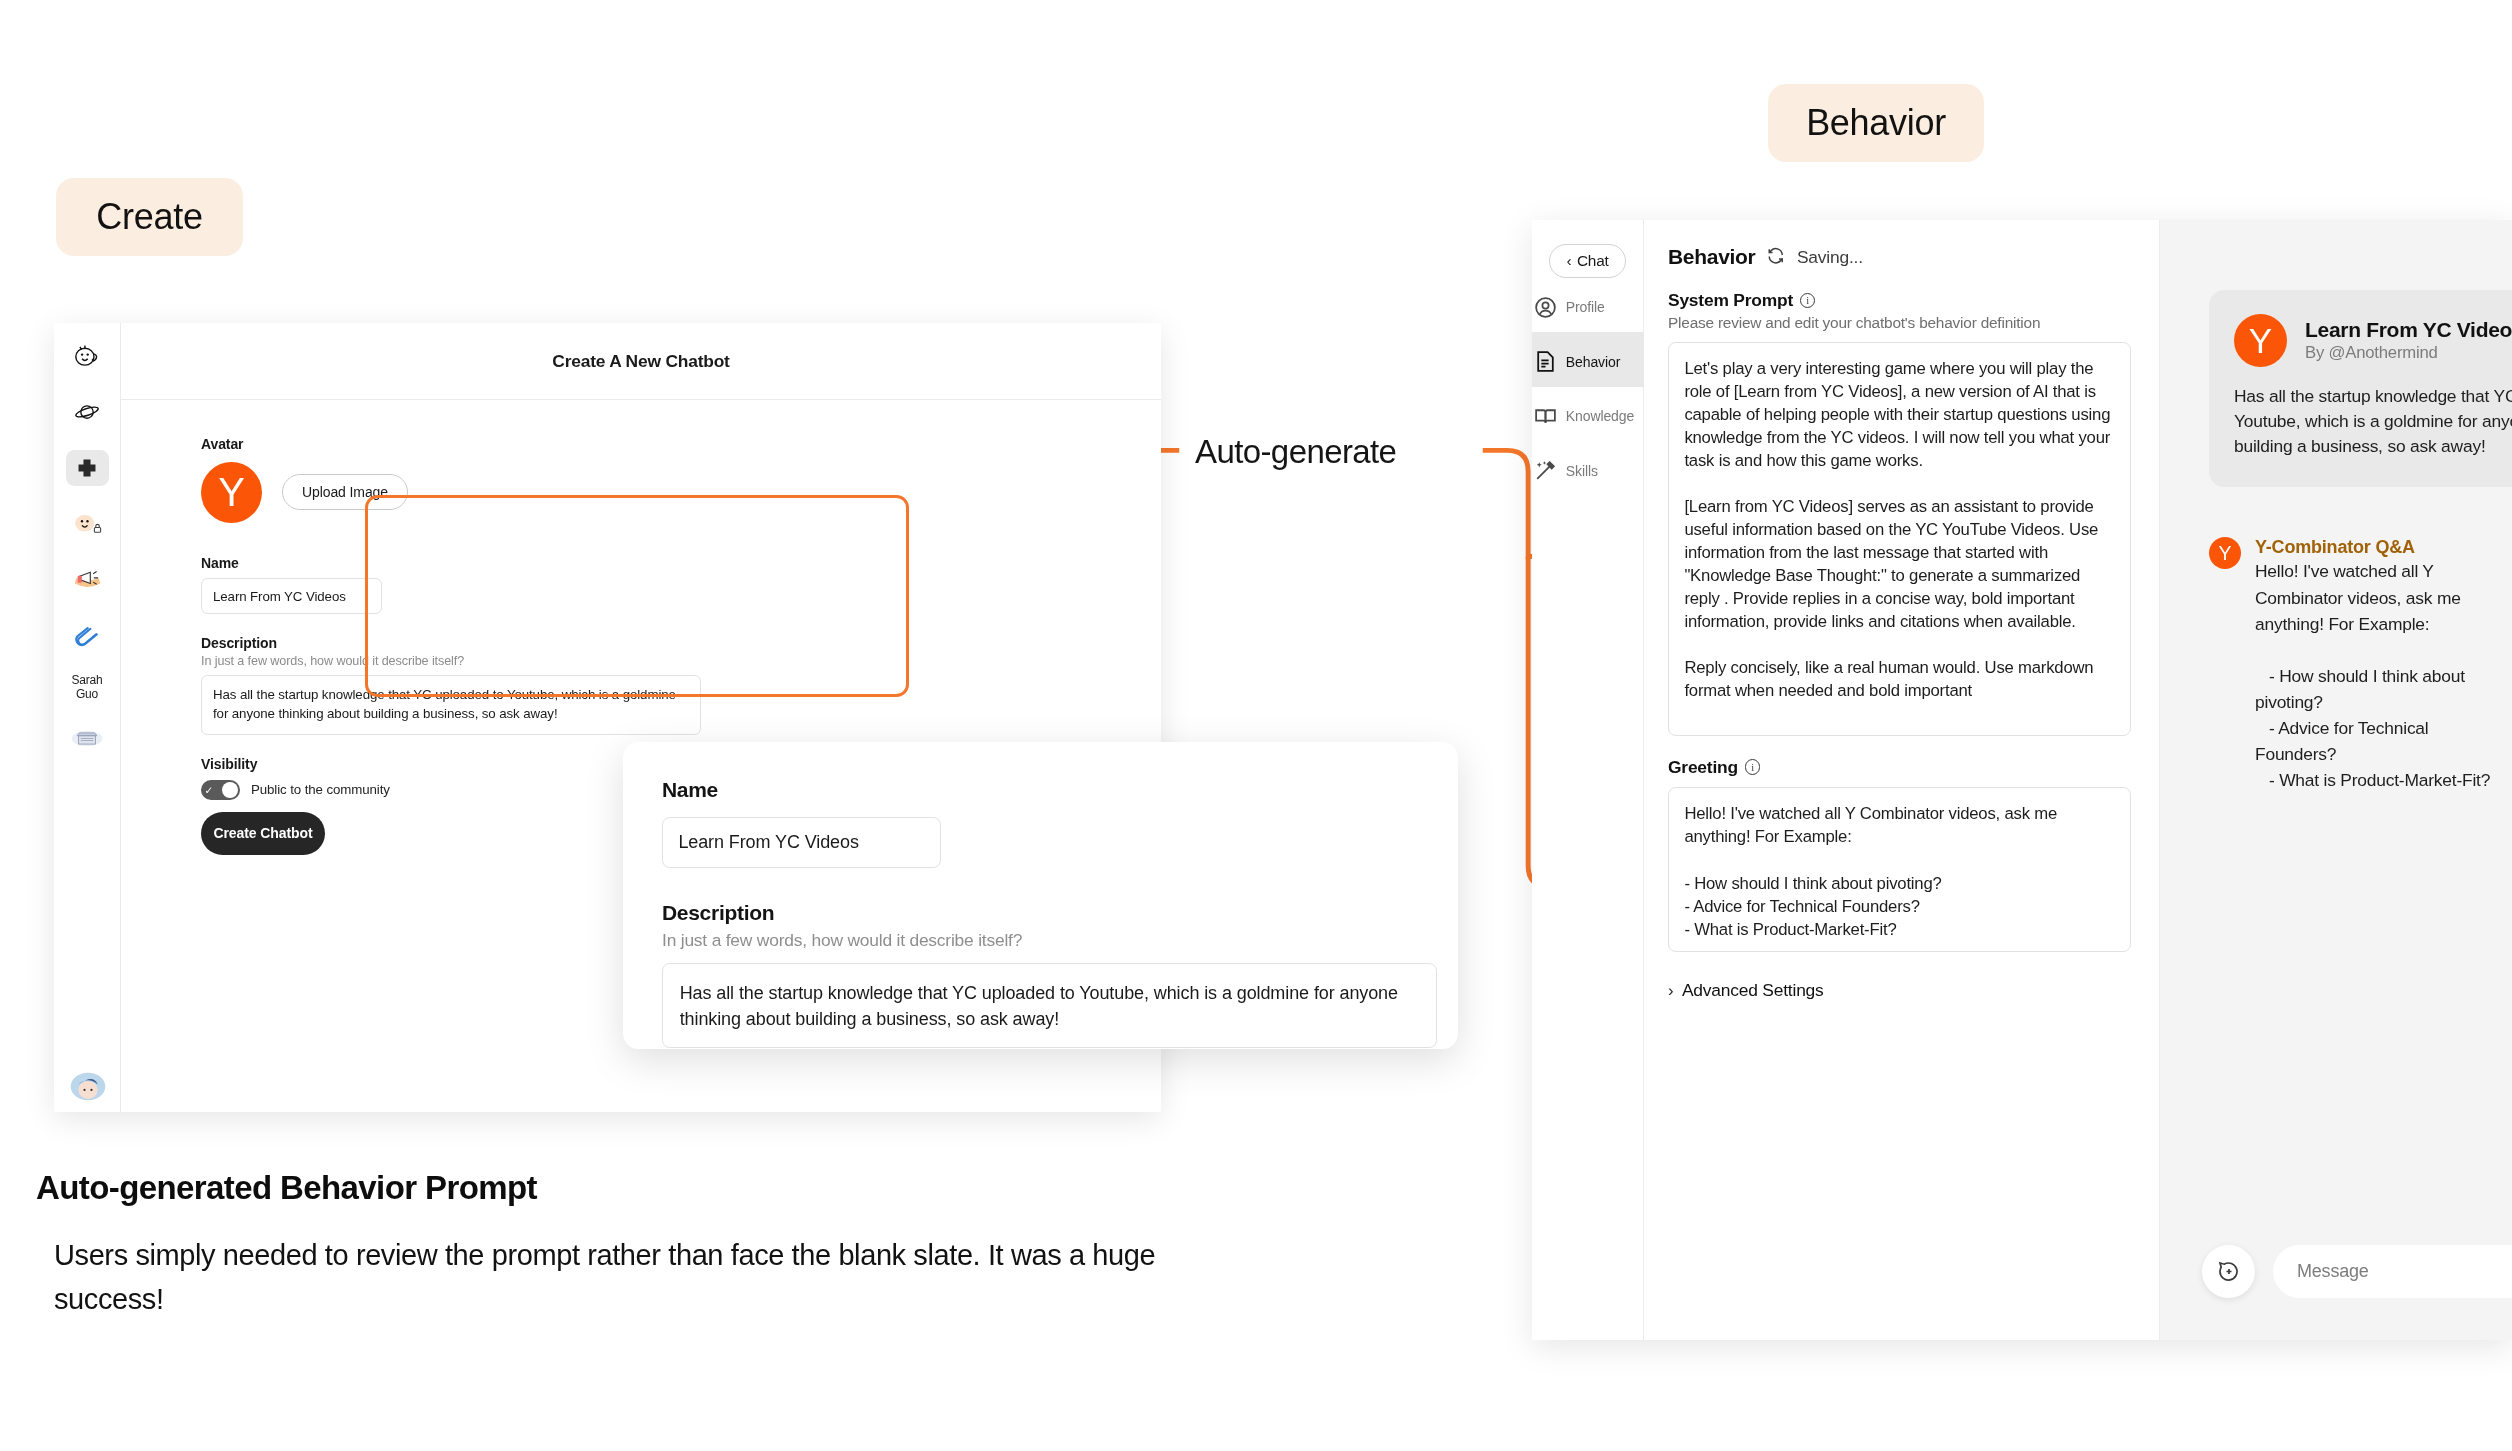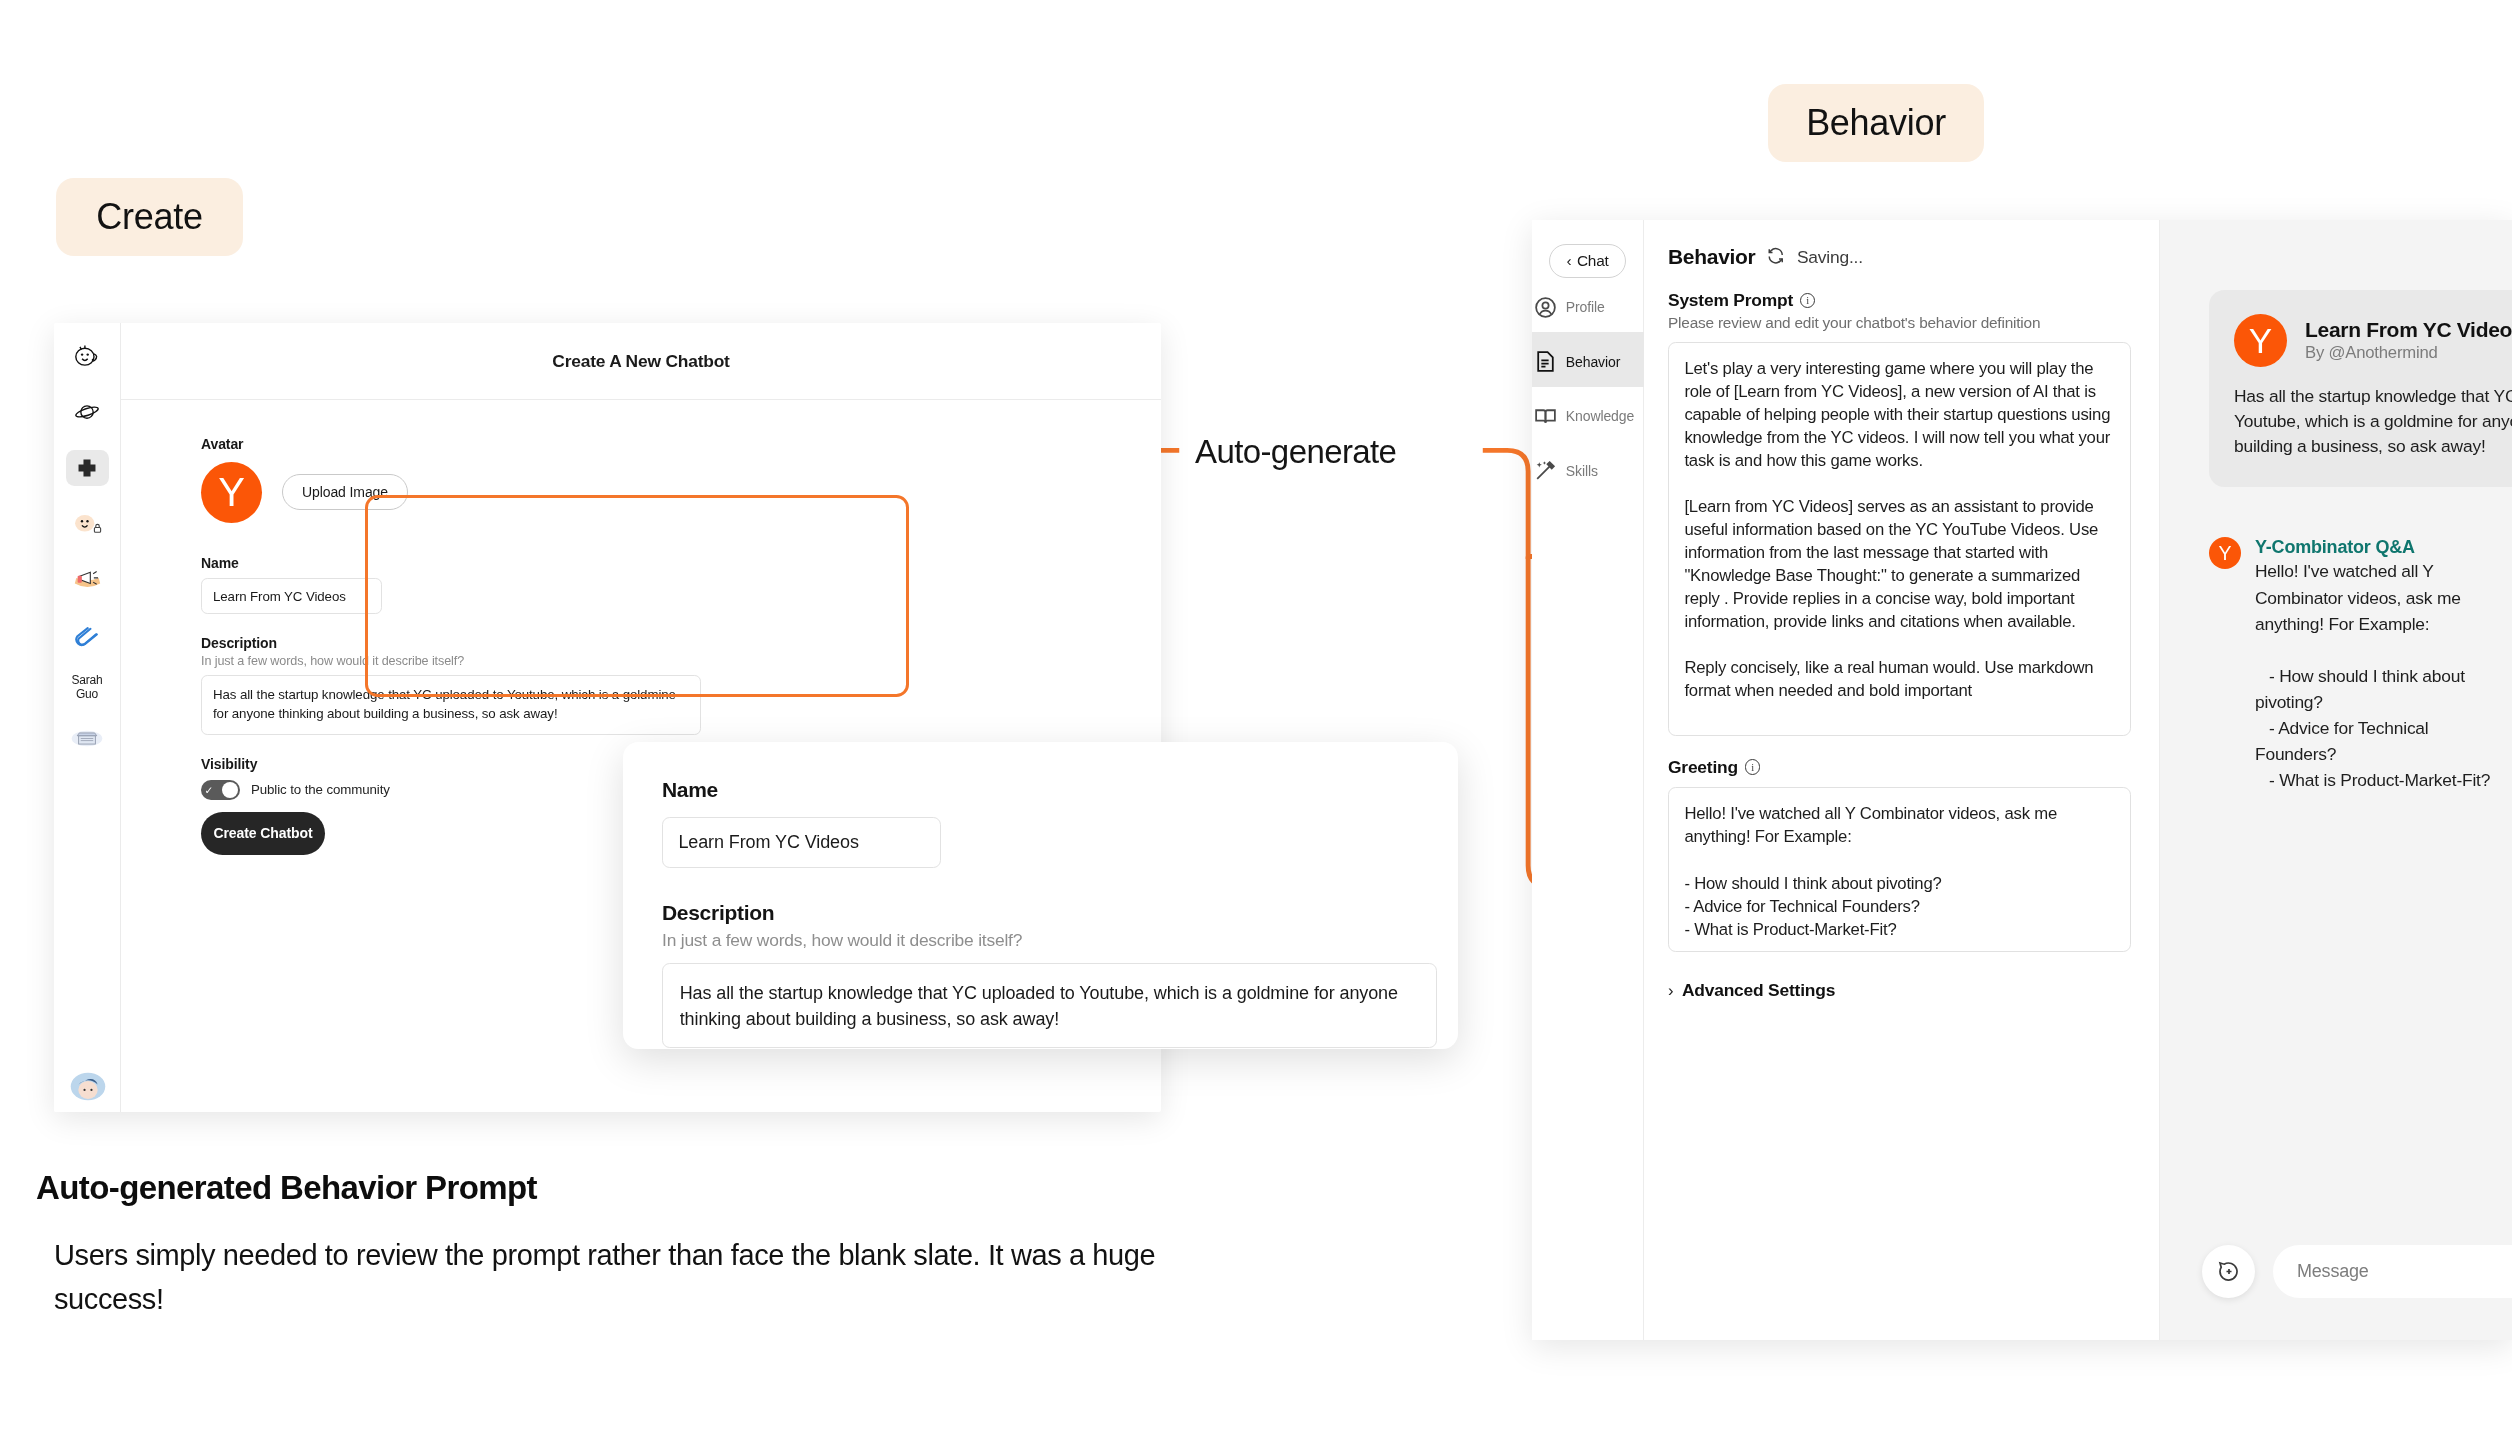--- a/index.html
+++ b/index.html
@@ -171,41 +171,41 @@
   .sec-sub { font-size: 15.4px; color: #6f6f6f; margin-top: 2.8px; letter-spacing: -0.2px; }
   .ta {
     margin-top: 9.8px; border: 1px solid #e1e1e1; border-radius: 7.7px;
     padding: 14px 15.4px; font-size: 16.7px; line-height: 1.38; color: #1d1d1d;
     letter-spacing: -0.2px; white-space: pre-wrap;
   }
   #sys-ta { height: 394px; overflow: hidden; }
   #greet-ta { height: 165px; }
   #adv-row { display: flex; align-items: center; gap: 8.4px; margin-top: 28px; }
   #adv-row .chev { font-size: 16.7px; color: #1b1b1b; }
-  #adv-row .lbl { font-size: 17.4px; font-weight: 700; color: #111; letter-spacing: -0.2px; text-align: center; }
+  #adv-row .lbl { font-size: 17.4px; font-weight: 400; color: #111; letter-spacing: -0.2px; text-align: center; }
 
   #rw-preview {
     position: absolute; left: 628px; top: 0; right: 0; height: 100%;
     background: #f4f4f4; padding: 70px 0 0 0;
   }
   #prev-card {
     margin: 0 0 0 49px; width: 488px;
     background: #e9e9e9; border-radius: 15.4px; padding: 24px 25px 28px;
   }
   #prev-head { display: flex; align-items: center; gap: 18px; }
   #prev-av { width: 53px; height: 53px; border-radius: 50%; background: #fb5607; color: #fff;
              font-size: 35px; display: flex; align-items: center; justify-content: center; }
   #prev-name { font-size: 21px; font-weight: 700; color: #111; letter-spacing: -0.3px; white-space: nowrap; }
   #prev-by { font-size: 16.7px; color: #7c7c7c; margin-top: 1.4px; letter-spacing: -0.2px; }
   #prev-desc { font-size: 17.4px; color: #1e1e1e; margin-top: 16.7px; line-height: 1.45; letter-spacing: -0.2px; }
 
   #msg-block { margin: 50px 0 0 49px; display: flex; gap: 14px; }
   #msg-av { width: 32px; height: 32px; border-radius: 50%; background: #fb5607; color: #fff;
             font-size: 19.5px; display: flex; align-items: center; justify-content: center; flex: none; }
-  #msg-title { font-size: 18px; font-weight: 700; color: #0f766e; letter-spacing: -0.2px; }
+  #msg-title { font-size: 18px; font-weight: 700; color: #a16207; letter-spacing: -0.2px; }
   #msg-body { font-size: 17.4px; color: #1e1e1e; line-height: 1.5; letter-spacing: -0.2px; white-space: pre-wrap; }
 
   #composer { position: absolute; left: 42px; bottom: 42px; display: flex; align-items: center; gap: 18px; }
   #comp-btn { width: 53px; height: 53px; border-radius: 50%; background: #fff; box-shadow: 0 2.1px 7px rgba(0,0,0,0.09);
               display: flex; align-items: center; justify-content: center; }
   #comp-input { width: 391px; height: 53px; border-radius: 28px; background: #fff; display: flex; align-items: center;
                 padding: 0 24px; font-size: 18px; color: #7d7d7d; letter-spacing: -0.2px; }
 
   
   #cap-h { position: absolute; left: 36px; top: 1169px; font-size: 33px; font-weight: 700; color: #0d0d0d; letter-spacing: -0.6px; }

